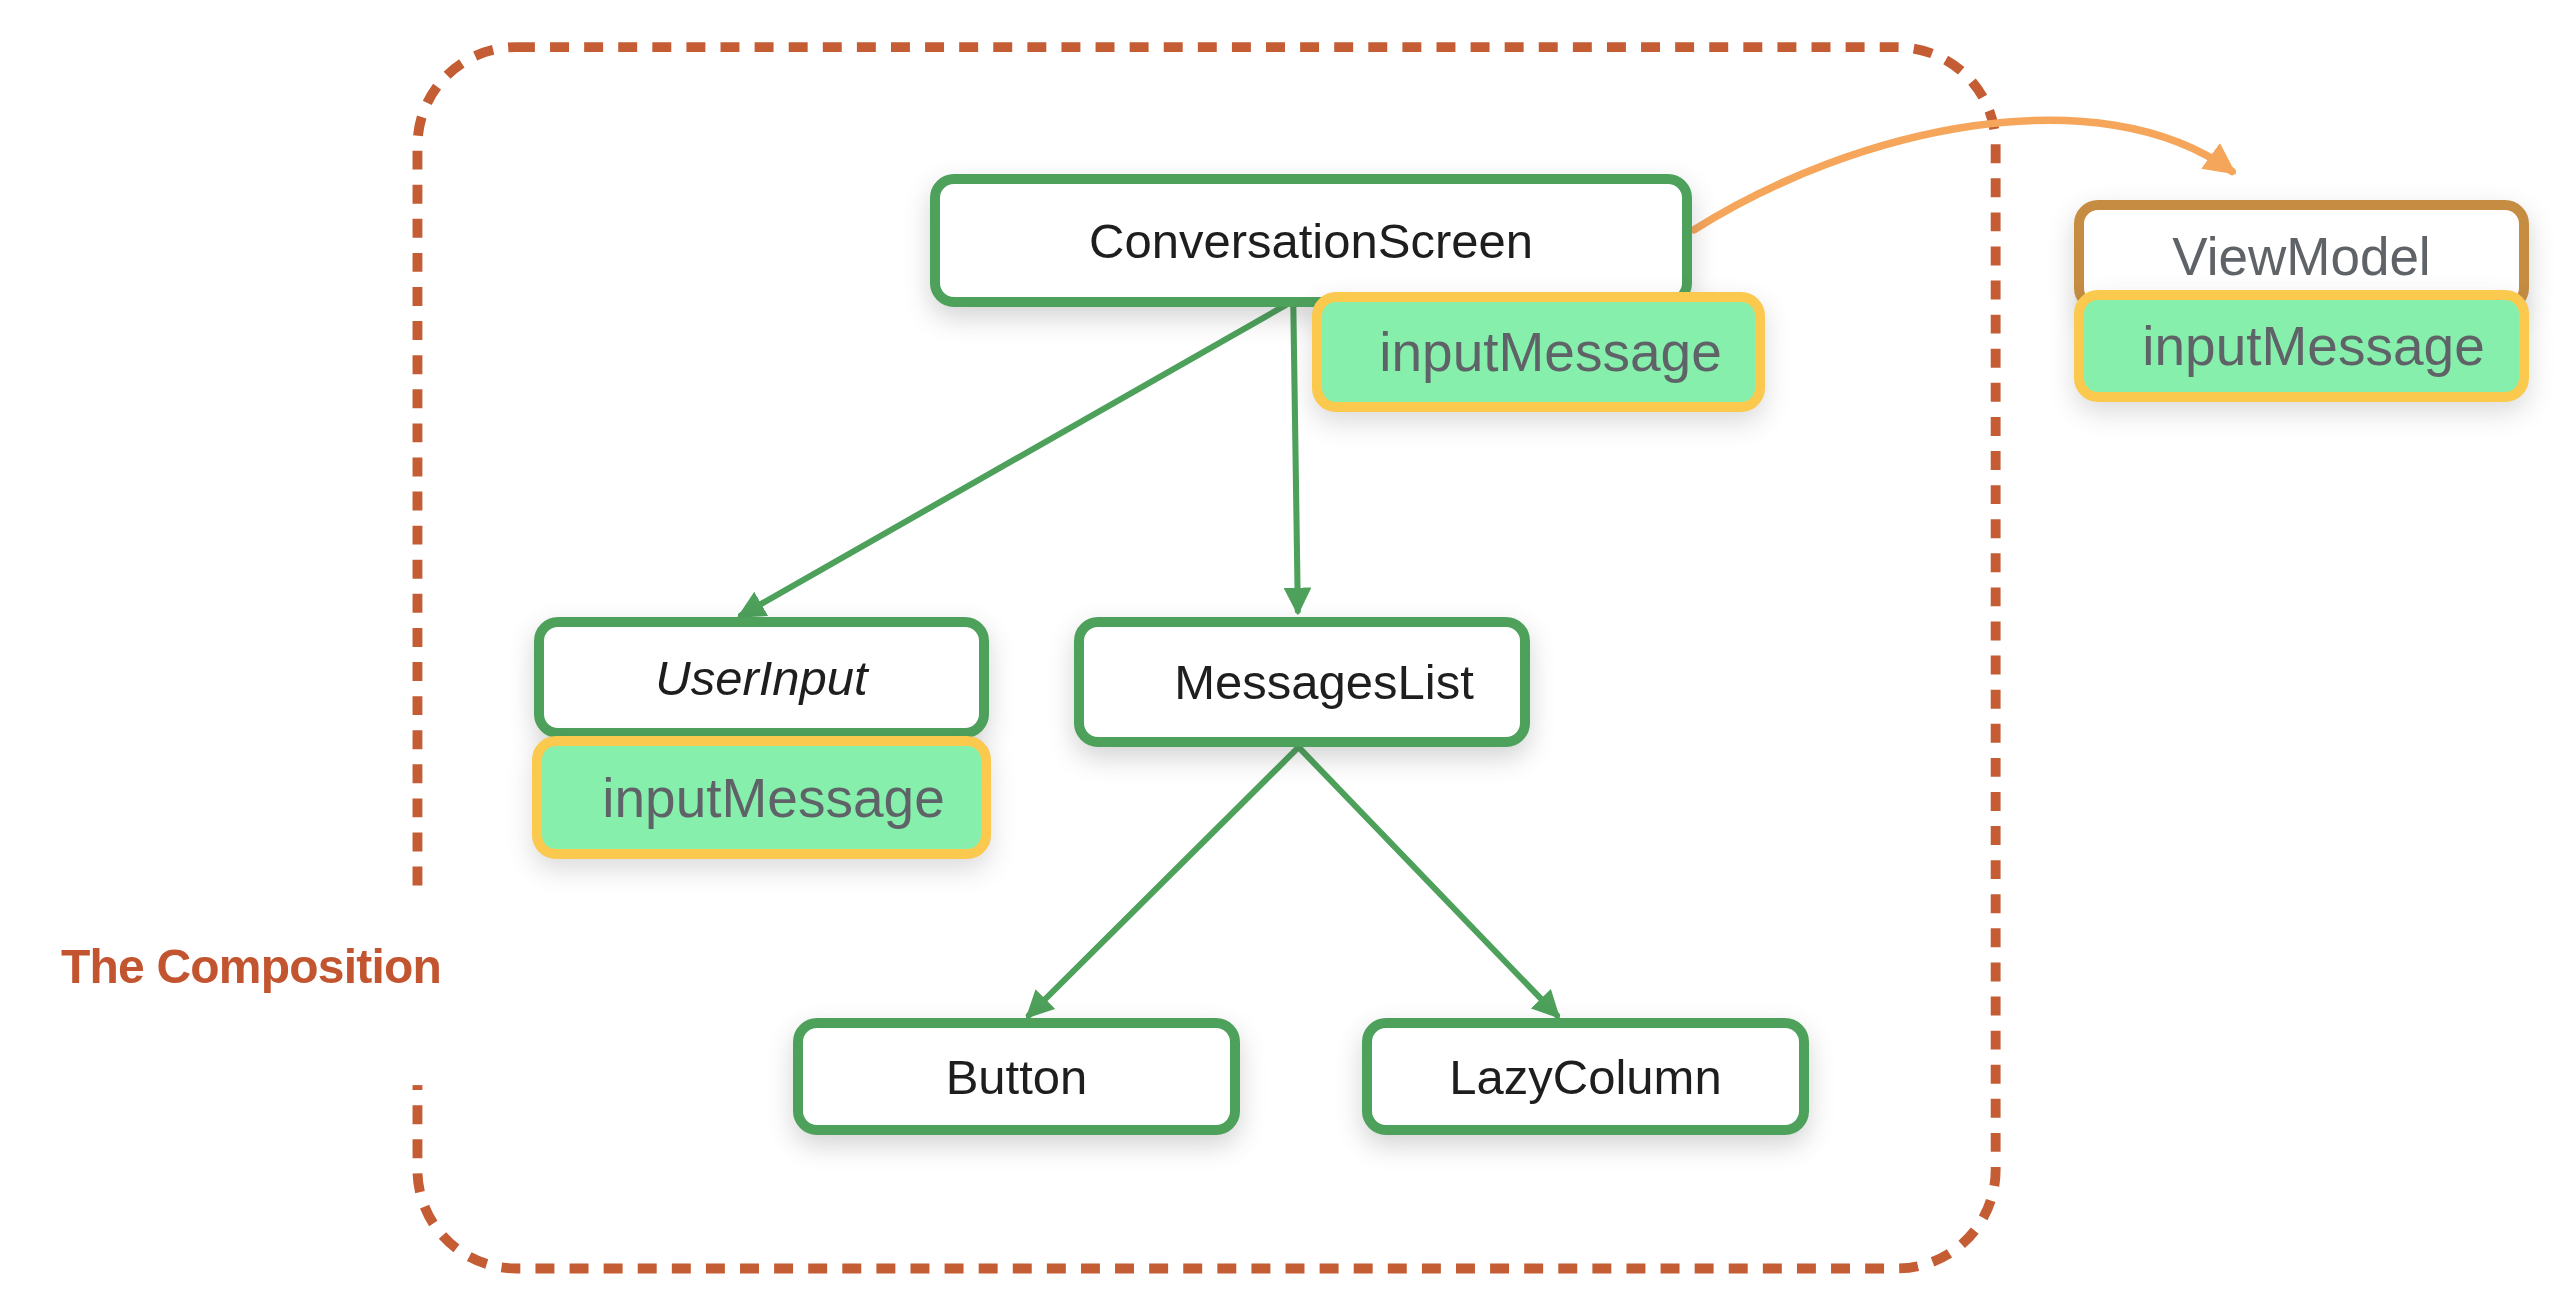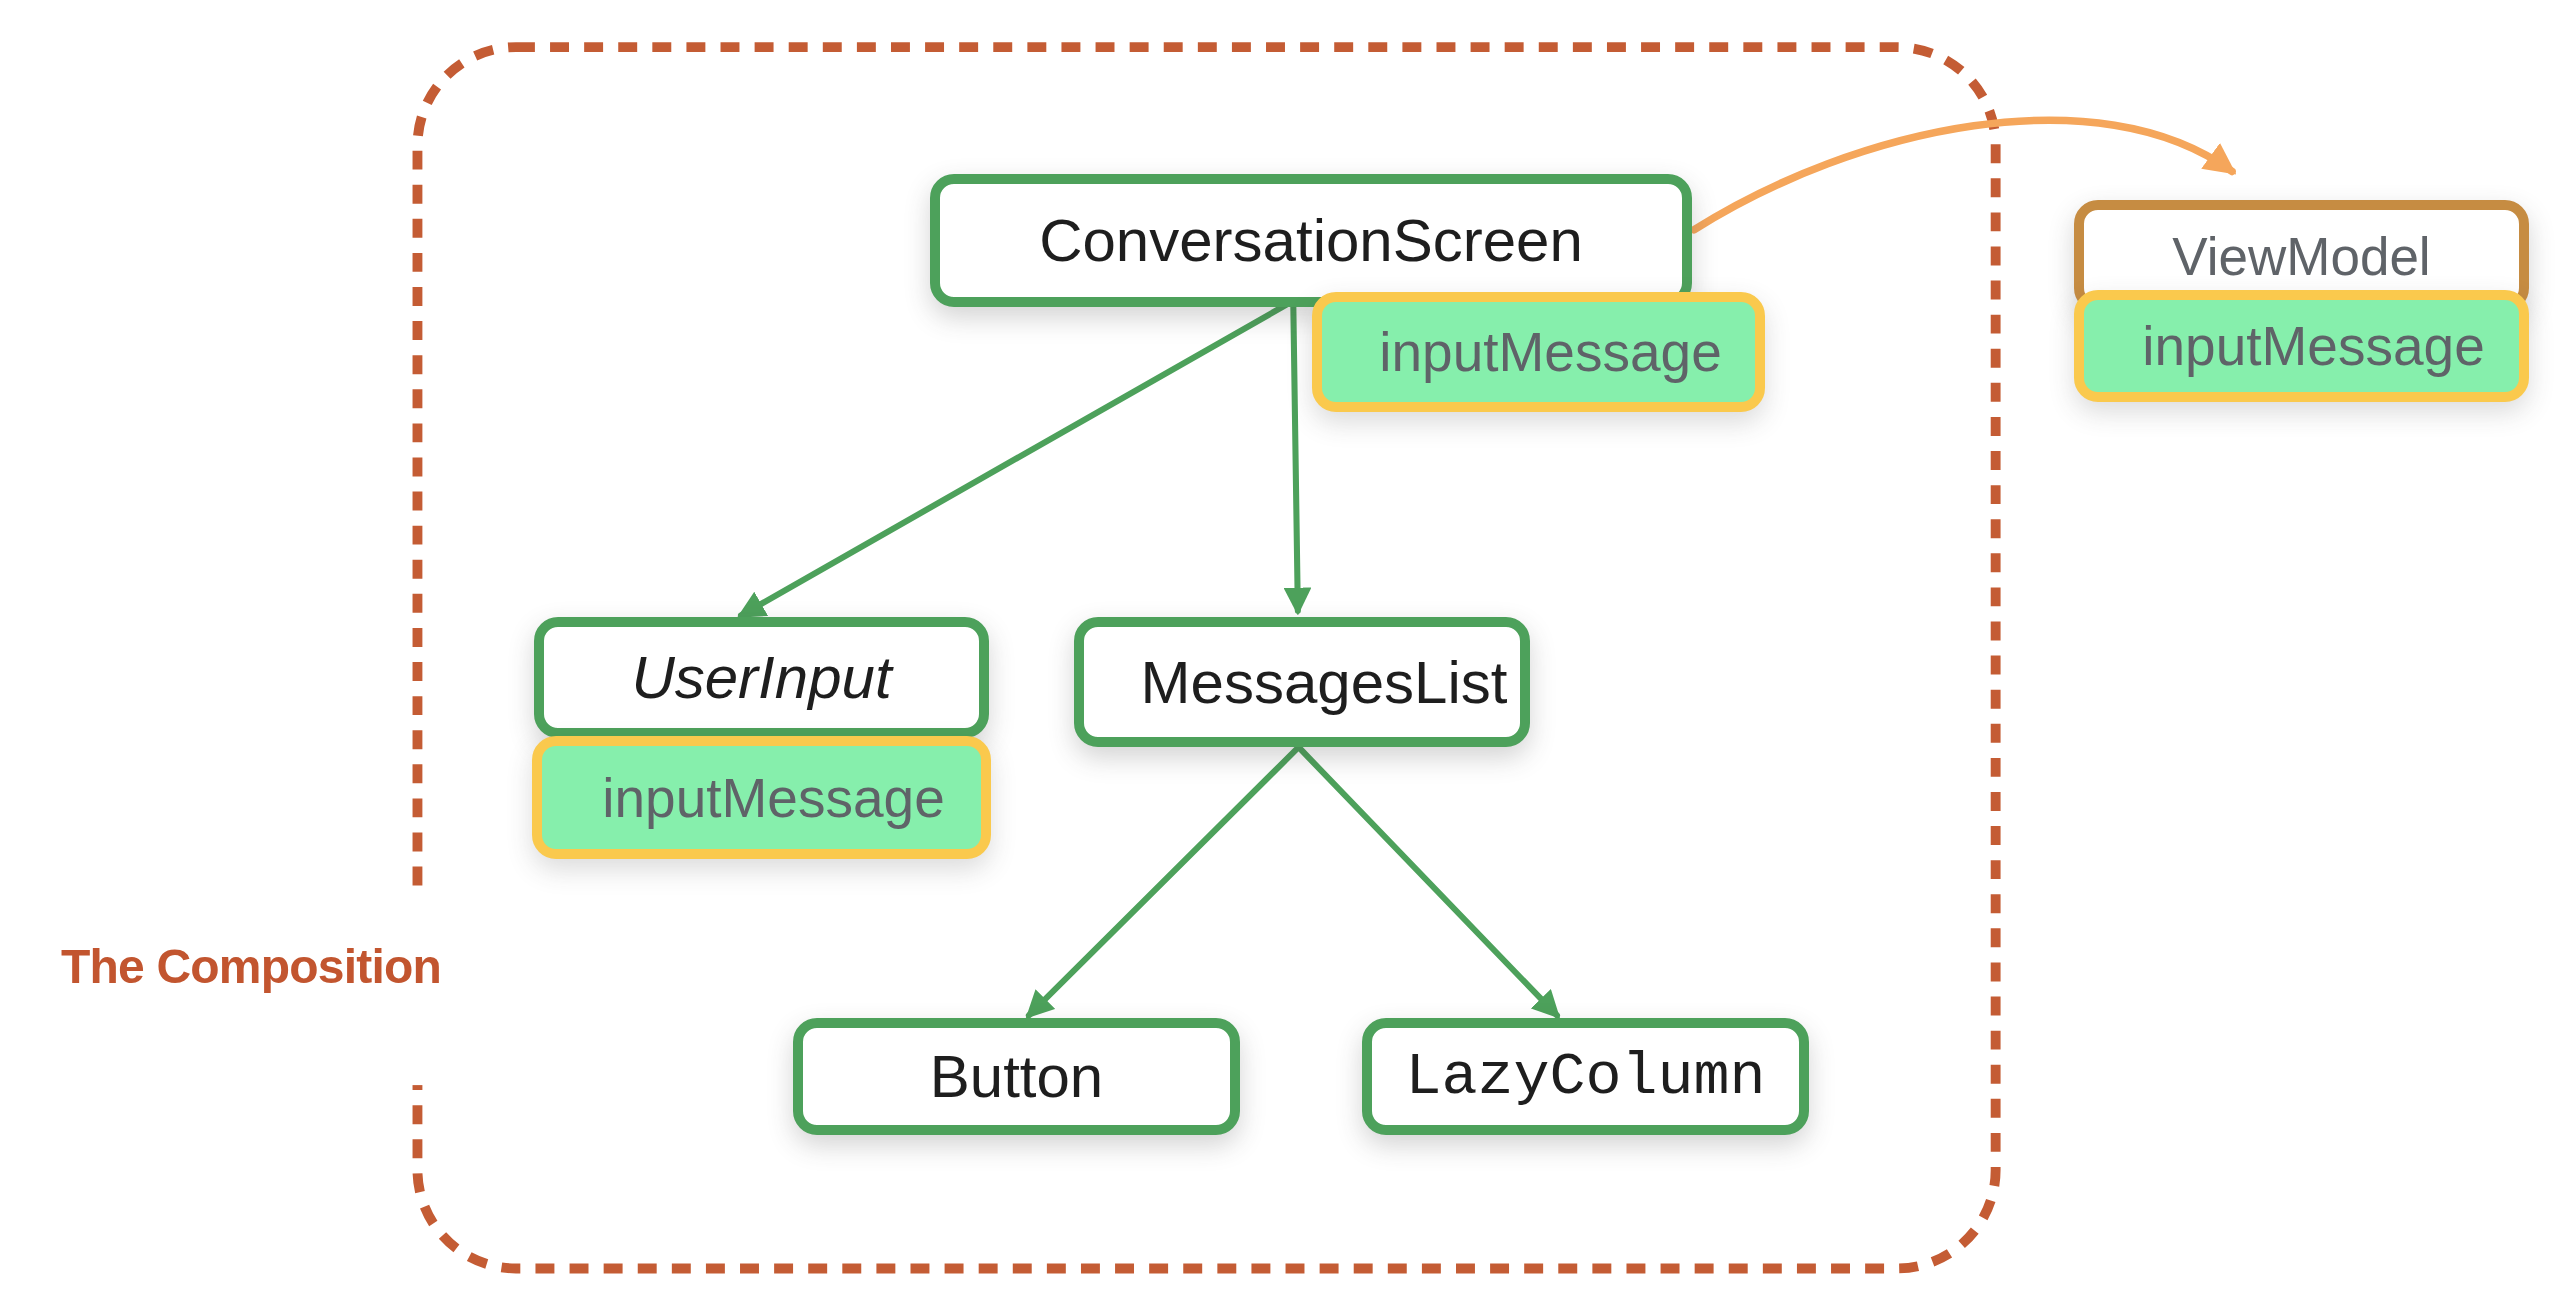--- a/index.html
+++ b/index.html
@@ -54,21 +54,21 @@
     display: flex;
     align-items: center;
     justify-content: center;
     border-radius: 24px;
     box-shadow: 0 10.6px 26px rgba(60,60,60,0.22);
     white-space: nowrap;
   }
   .node-green {
     border: 10.6px solid var(--node-border-green, #4DA15B);
     color: var(--node-text, #1E1E1E);
-    font-size: 60px;
+    font-size: 49px;
     z-index: 2;
   }
   .node-brown {
     border: 10.6px solid var(--viewmodel-border-brown, #C68C42);
     color: var(--badge-text, #5F6368);
     font-size: 53px;
     z-index: 2;
     margin-top: 20px;
   }
   .badge {
@@ -99,21 +99,21 @@
     white-space: nowrap;
   }
 
   
   #node-conversation-screen { left: 930px; top: 174px;  width: 762px; height: 133px; }
   #badge-conversation-screen{ left: 1312px; top: 292px;  width: 453px;  height: 120px; }
   #node-user-input          { left: 534px;  top: 617px;  width: 455px;  height: 121px; font-style: italic; }
   #badge-user-input         { left: 532px;  top: 736px;  width: 459px;  height: 123px; }
   #node-messages-list       { left: 1074px; top: 617px;  width: 456px;  height: 130px; padding-left: 44px; }
   #node-button              { left: 793px; top: 1018px; width: 447px;  height: 117px; }
-  #node-lazy-column         { left: 1362px; top: 1018px; width: 447px;  height: 117px; font-family: Liberation Mono, monospace; }
+  #node-lazy-column         { left: 1362px; top: 1018px; width: 447px;  height: 117px; }
   #node-view-model          { left: 2074px; top: 180px;  width: 455px;  height: 112px; }
   #badge-view-model         { left: 2074px; top: 290px;  width: 455px;  height: 112px; }
 </style>
 </head>
 <body>
 
 <div id="stage">
 
   <svg id="connector-layer" viewBox="0 0 3400 1726" xmlns="http://www.w3.org/2000/svg">
     <defs>

